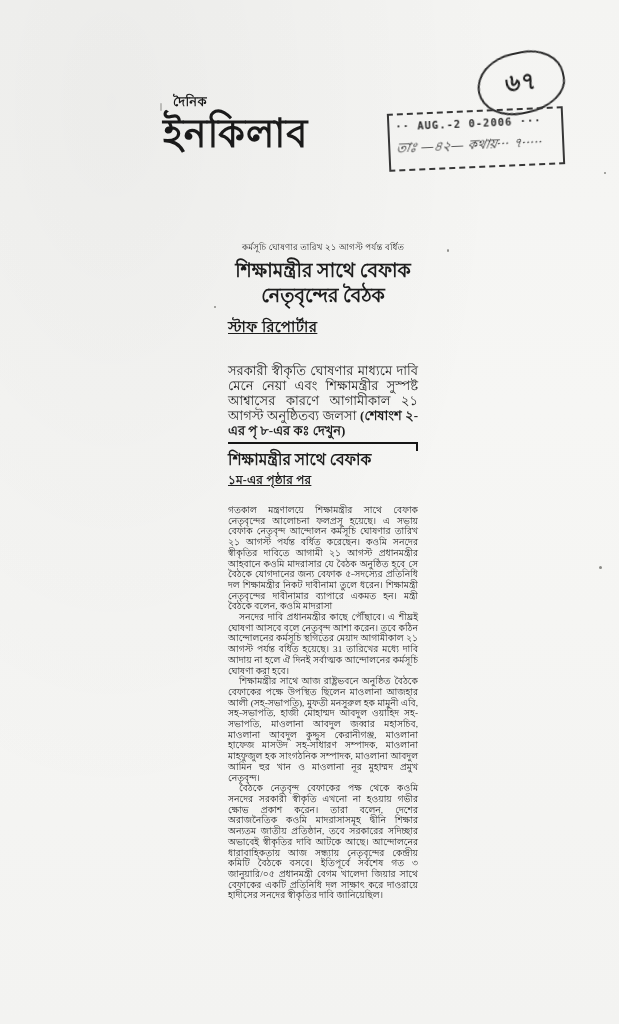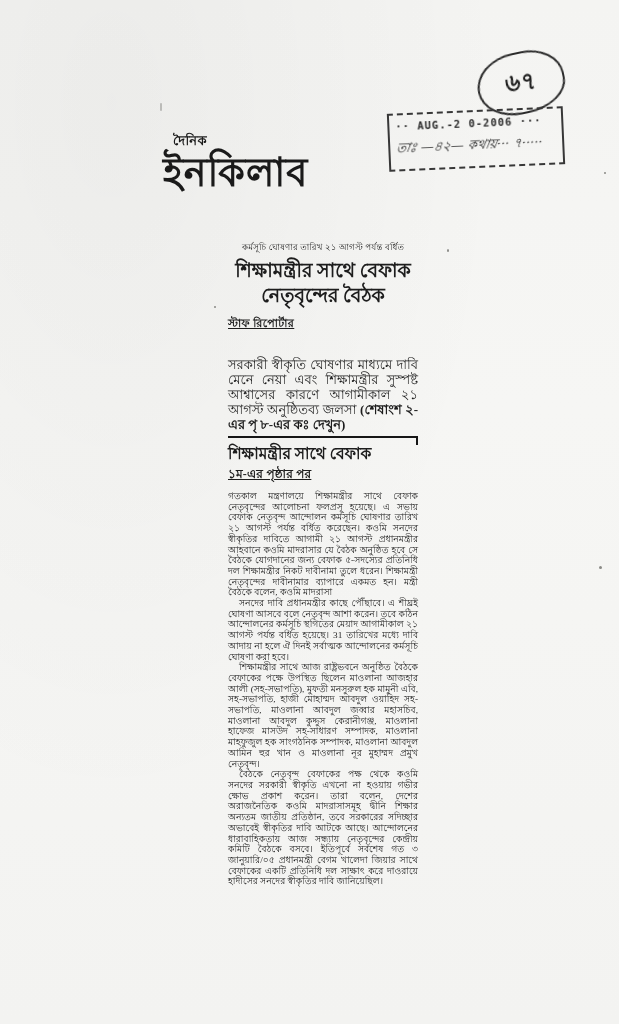--- a/index.html
+++ b/index.html
@@ -12,21 +12,21 @@
     overflow:hidden;
     font-family:"Liberation Serif","DejaVu Serif",serif;
     color:#1f1f1f;
   }
   
   .masthead{
     position:absolute;left:163px;top:92px;width:160px;
     filter:blur(0.25px) contrast(1.05);
   }
   .masthead .pre{
-    font-size:13px;font-weight:bold;margin-left:10px;letter-spacing:0.5px;margin-top:39px;
+    font-size:13px;font-weight:bold;margin-left:10px;letter-spacing:0.5px;
   }
   .masthead .title{
     font-size:38px;line-height:40px;font-weight:bold;letter-spacing:1px;
     transform:scaleY(1.05);
   }
   
   .circle-mark{
     position:absolute;left:477px;top:52px;width:84px;height:58px;
     border:2.5px solid #2b2b2b;border-radius:50% 46% 52% 48%/55% 50% 48% 52%;
     transform:rotate(-12deg);
@@ -66,42 +66,42 @@
   }
   .kicker{
     font-size:8.6px;font-weight:normal;text-align:center;letter-spacing:0.2px;
     white-space:nowrap;
   }
   .headline{
     font-size:19px;line-height:24px;font-weight:bold;text-align:center;
     margin-top:4px;transform:scaleY(1.04);
   }
   .byline{
-    margin-top:8px;font-size:11px;font-weight:bold;
+    margin-top:8px;font-size:15px;font-weight:bold;
     text-decoration:underline;letter-spacing:0.4px;
   }
   .lead{
     margin-top:23px;font-size:13px;line-height:15px;text-align:justify;
   }
   .lead .jump{font-weight:bold;}
   .rule{
     margin-top:4px;height:7px;position:relative;
     border-top:2.5px solid #181818;
   }
   .rule::after{
     content:"";position:absolute;right:0;top:0;width:2.5px;height:7px;background:#181818;
   }
   .subhead{
     font-size:15.5px;font-weight:bold;line-height:18px;margin-top:0px;
     transform:scaleY(1.05);
   }
   .continued{
     font-size:12px;font-weight:bold;margin-top:2px;letter-spacing:0.2px;text-decoration:underline;
   }
-  .body-copy{margin-top:6px;}
+  .body-copy{margin-top:14px;}
   .body-copy p{
     margin:0;font-size:9.2px;line-height:10.7px;text-align:justify;
     text-indent:11px;color:#262626;
   }
   .body-copy p:first-child{text-indent:0;}
   
   .speck{position:absolute;background:#8a8a86;border-radius:50%;}
   .speck.s1{left:599px;top:566px;width:3px;height:3px;}
   .speck.s2{left:604px;top:172px;width:2px;height:2px;}
   .speck.s3{left:214px;top:306px;width:2px;height:2px;}

